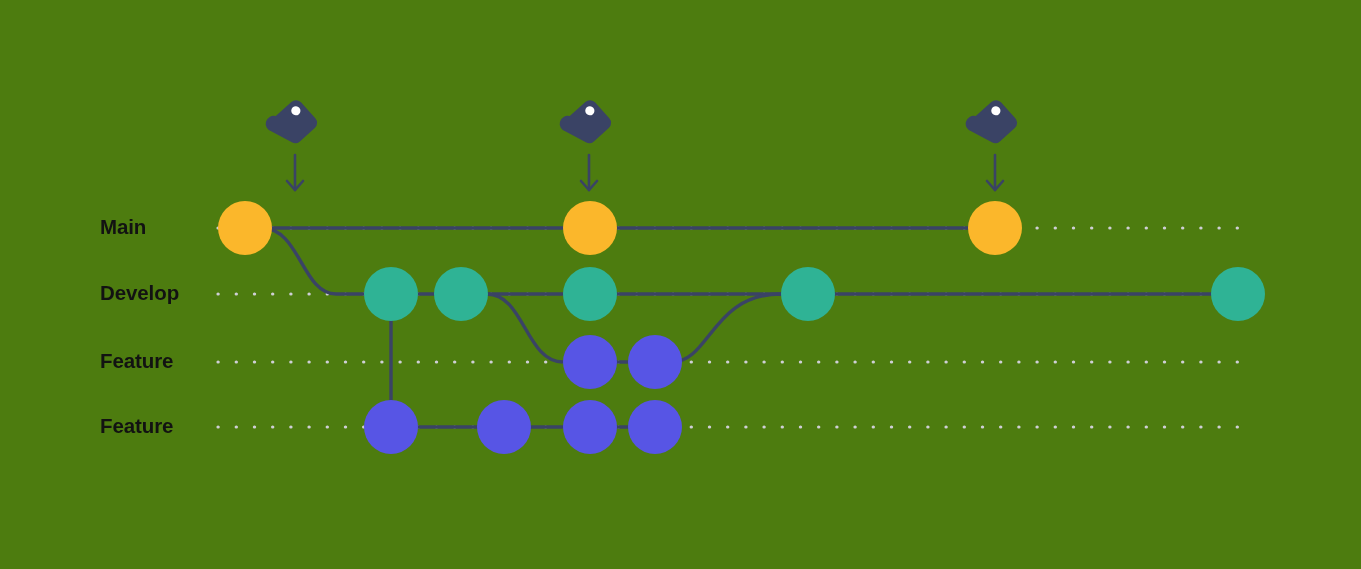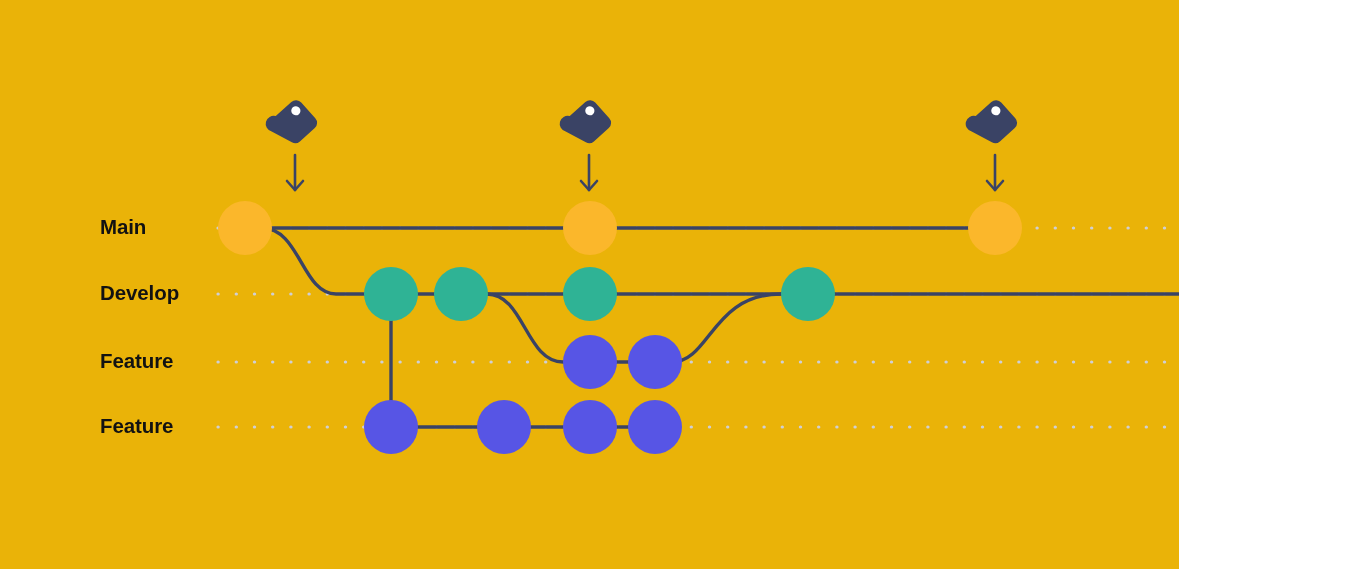--- a/index.html
+++ b/index.html
@@ -7,23 +7,23 @@
     margin: 0;
     padding: 0;
     background: #ffffff;
   }
   body {
     font-family: "Liberation Sans", sans-serif;
     -webkit-font-smoothing: antialiased;
   }
   #diagram-root {
     position: relative;
-    width: 1179px;
+    width: 1361px;
     height: 569px;
-    background: #eab308;
+    background: #4d7c0f;
     overflow: hidden;
   }
   #git-graph-svg {
     position: absolute;
     left: 0;
     top: 0;
     width: 1361px;
     height: 569px;
     display: block;
   }

